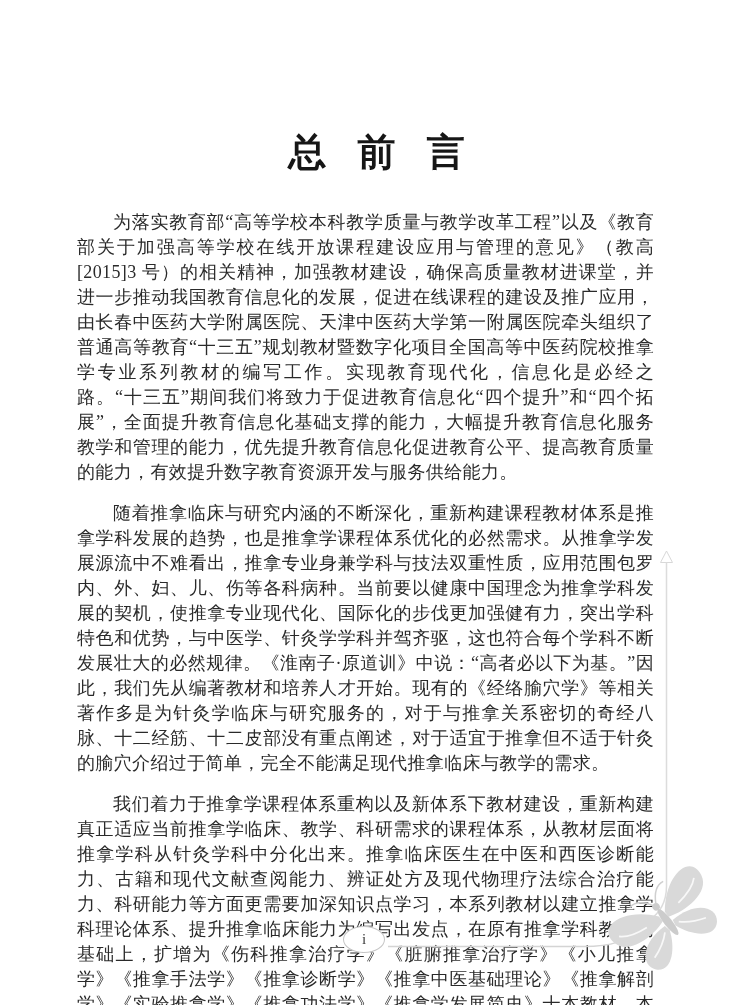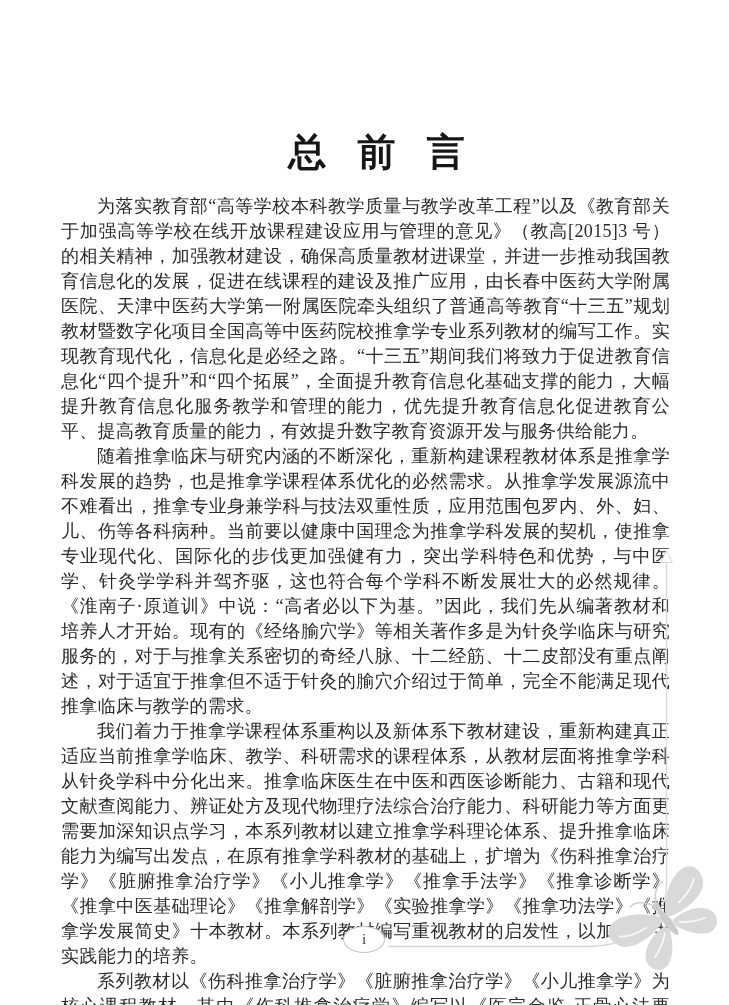--- a/index.html
+++ b/index.html
@@ -34,21 +34,21 @@
     top: 194px;
     left: 61px;
     width: 609px;
     font-size: 18px;
     line-height: 25px;
     text-align: justify;
     color: #2a2a2a;
     letter-spacing: 0.02em;
   }
   .body-text p {
-    margin: 0;
+    margin: 16px;
     text-indent: 2em;
   }
   .deco {
     position: absolute;
     left: 0;
     top: 0;
     width: 729px;
     height: 1005px;
     z-index: 1;
     pointer-events: none;

